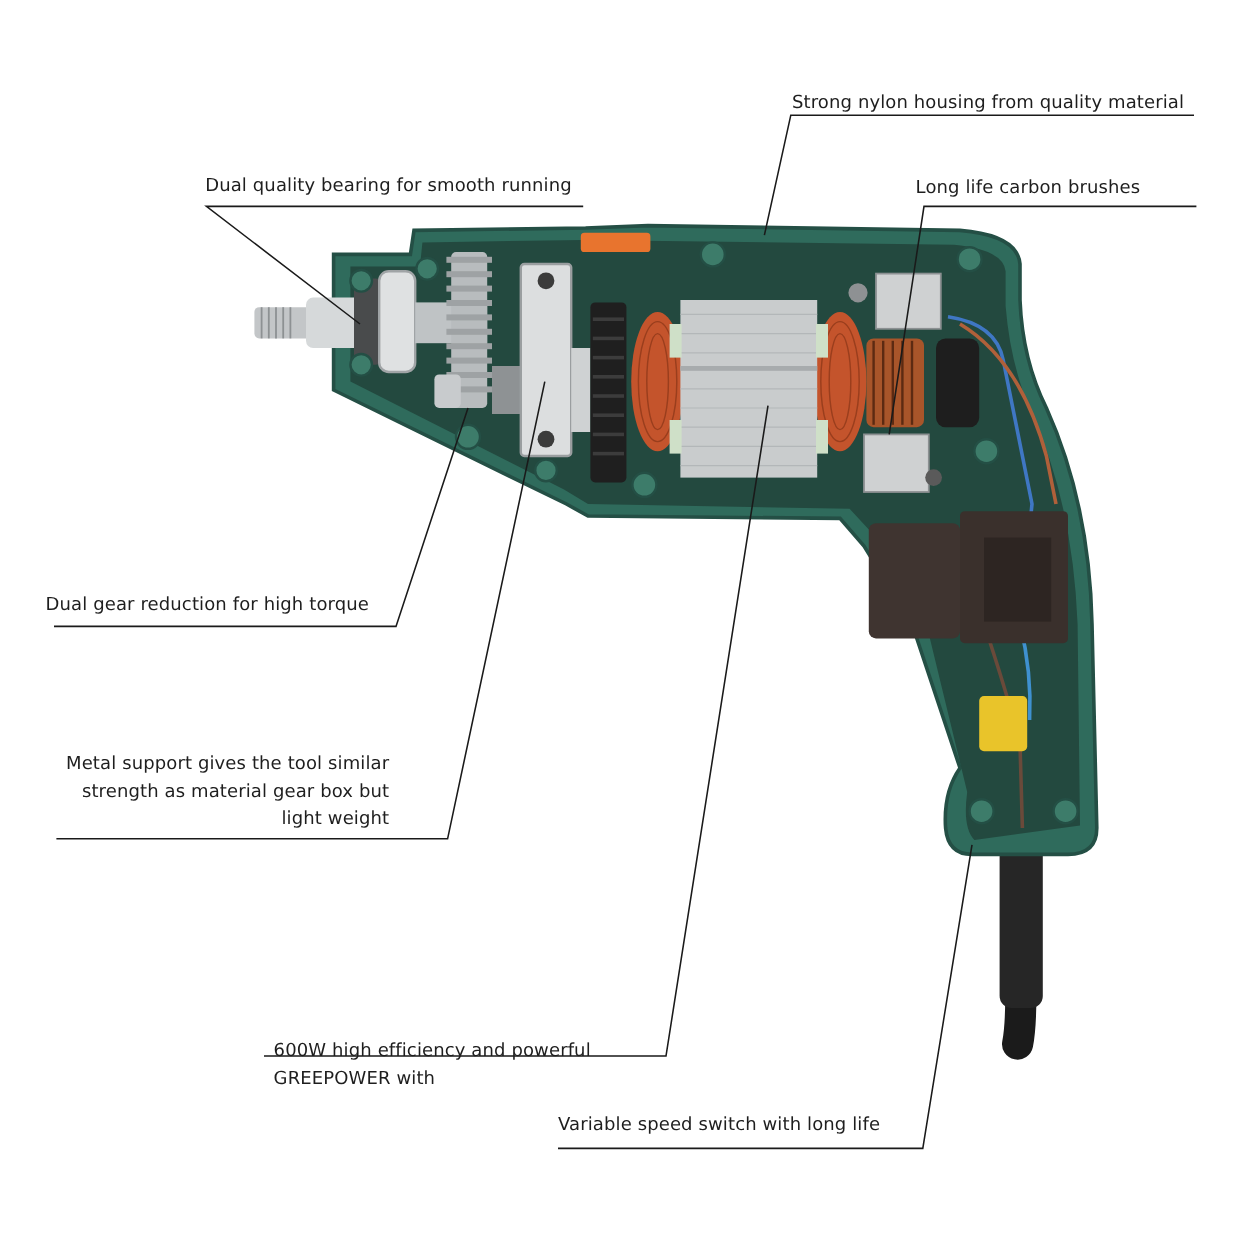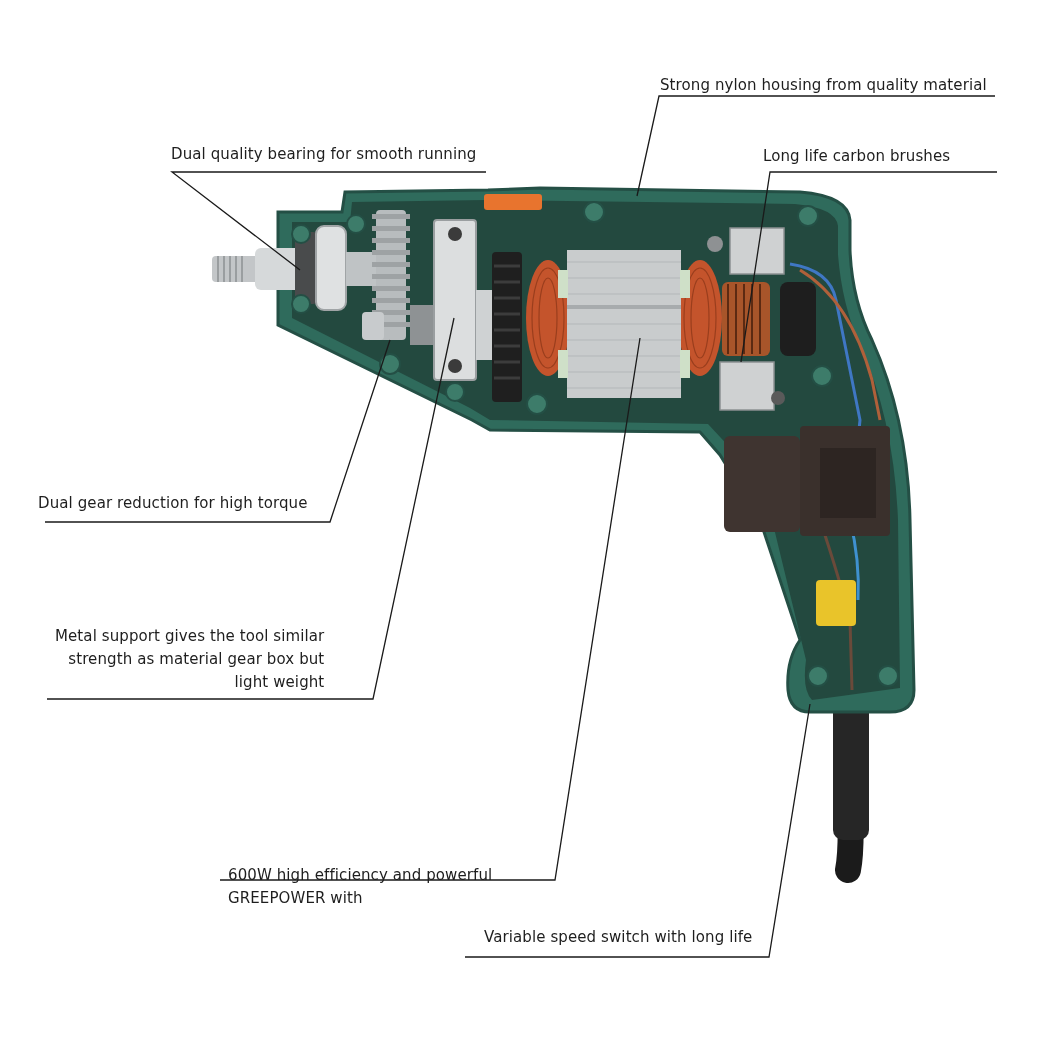--- a/index.html
+++ b/index.html
@@ -179,13 +179,13 @@
 <div class="label" style="left:38px; top:492px;">Dual gear reduction for high torque</div>
 <div class="label" style="left:55px; top:625px;text-align:right;">
   <div>Metal support gives the tool similar</div>
   <div>strength as material gear box but</div>
   <div>light weight</div>
 </div>
 <div class="label" style="left:228px; top:864px;">
   <div>600W high efficiency and powerful</div>
   <div>GREEPOWER with</div>
 </div>
-<div class="label" style="left:484px; top:926px;text-align:right;">Variable speed switch with long life</div>
+<div class="label" style="left:465px; top:926px;text-align:right;">Variable speed switch with long life</div>
 
 </body></html>

